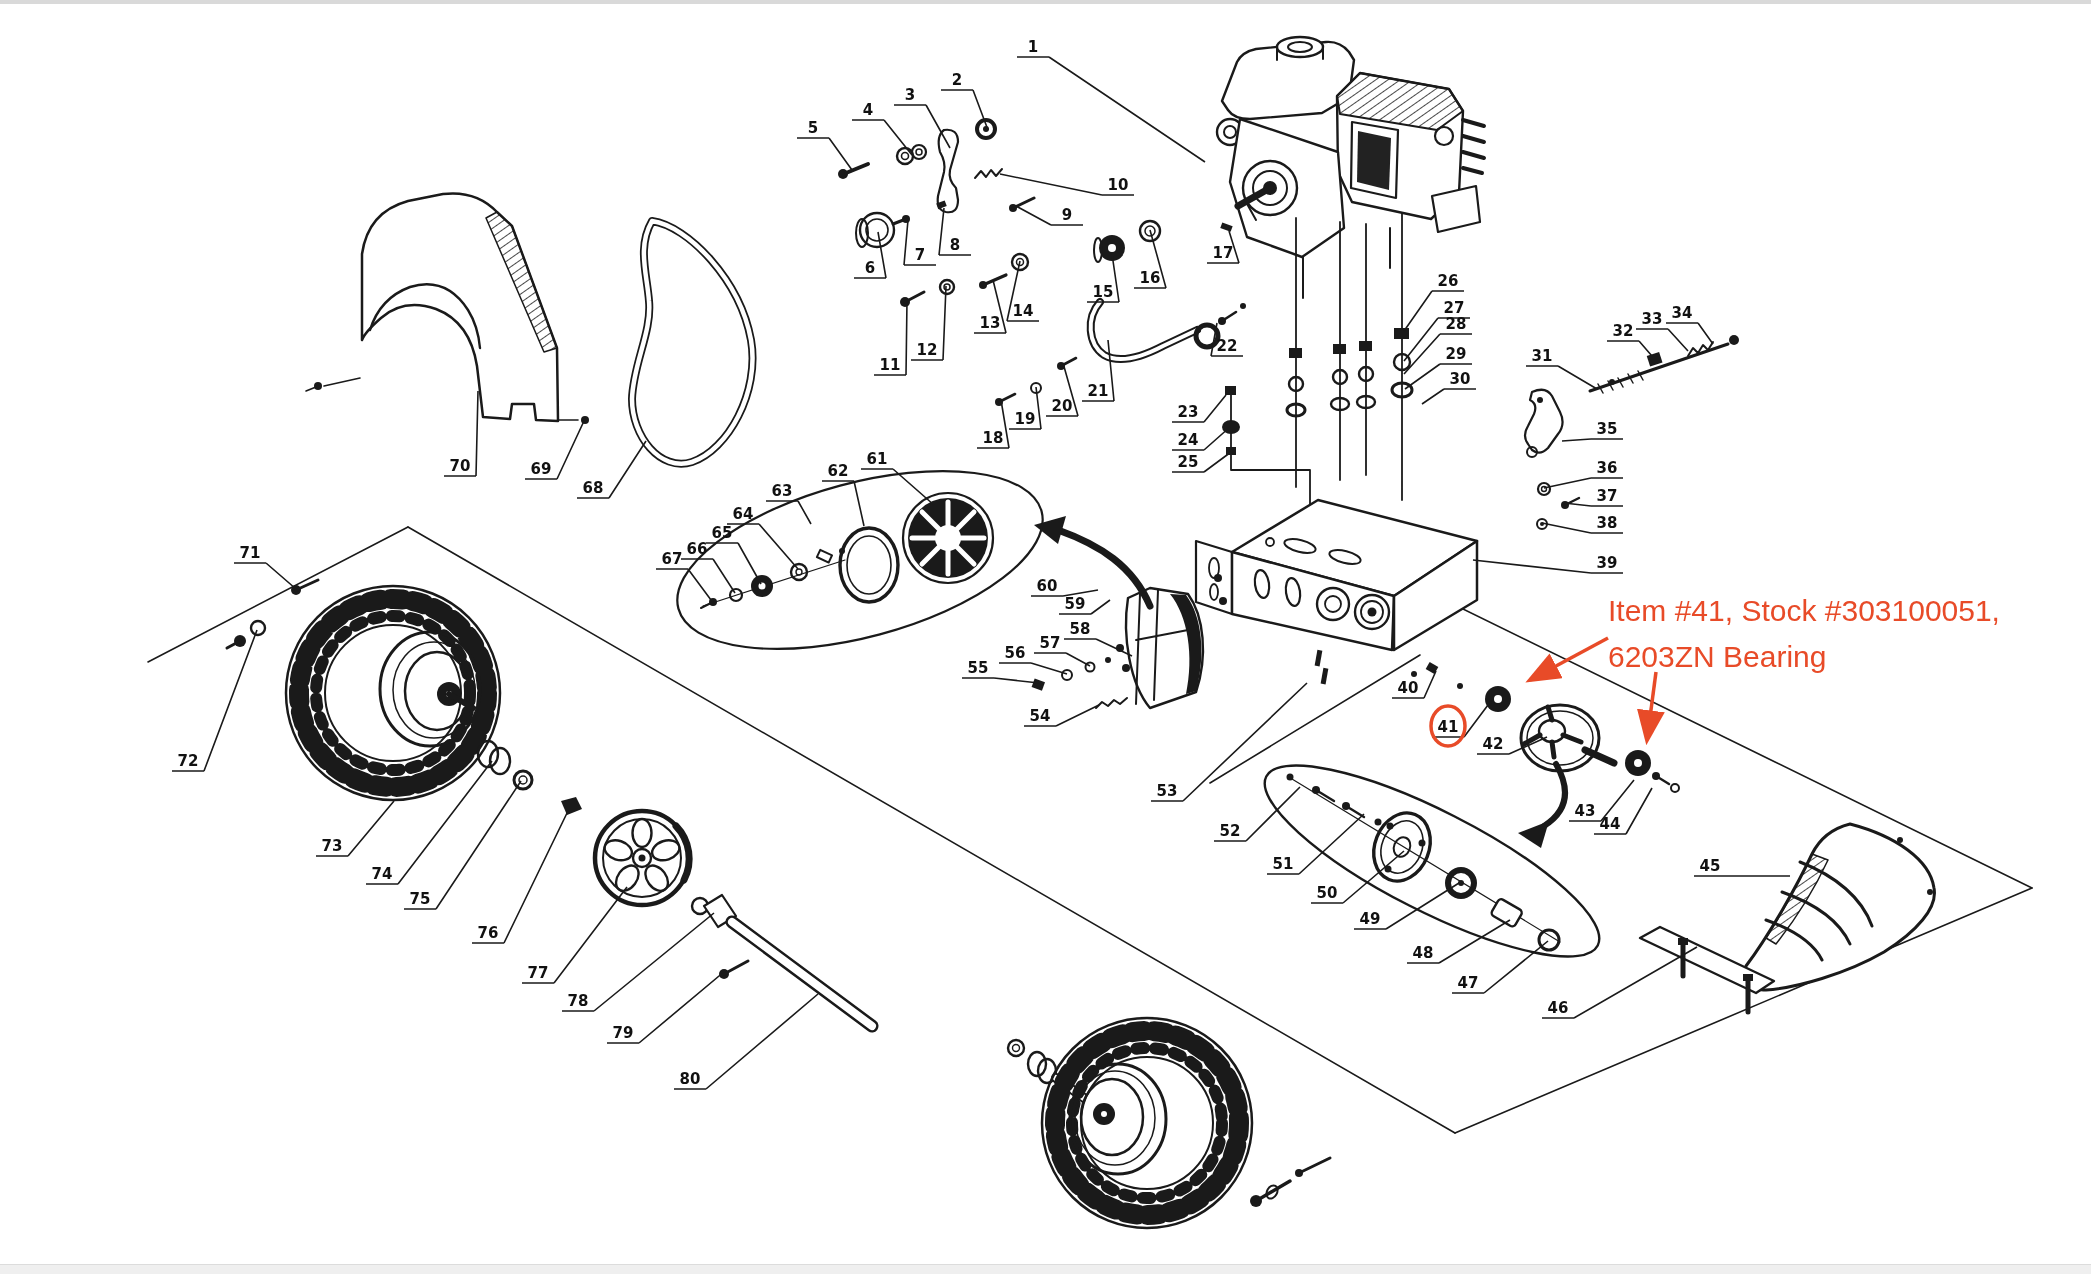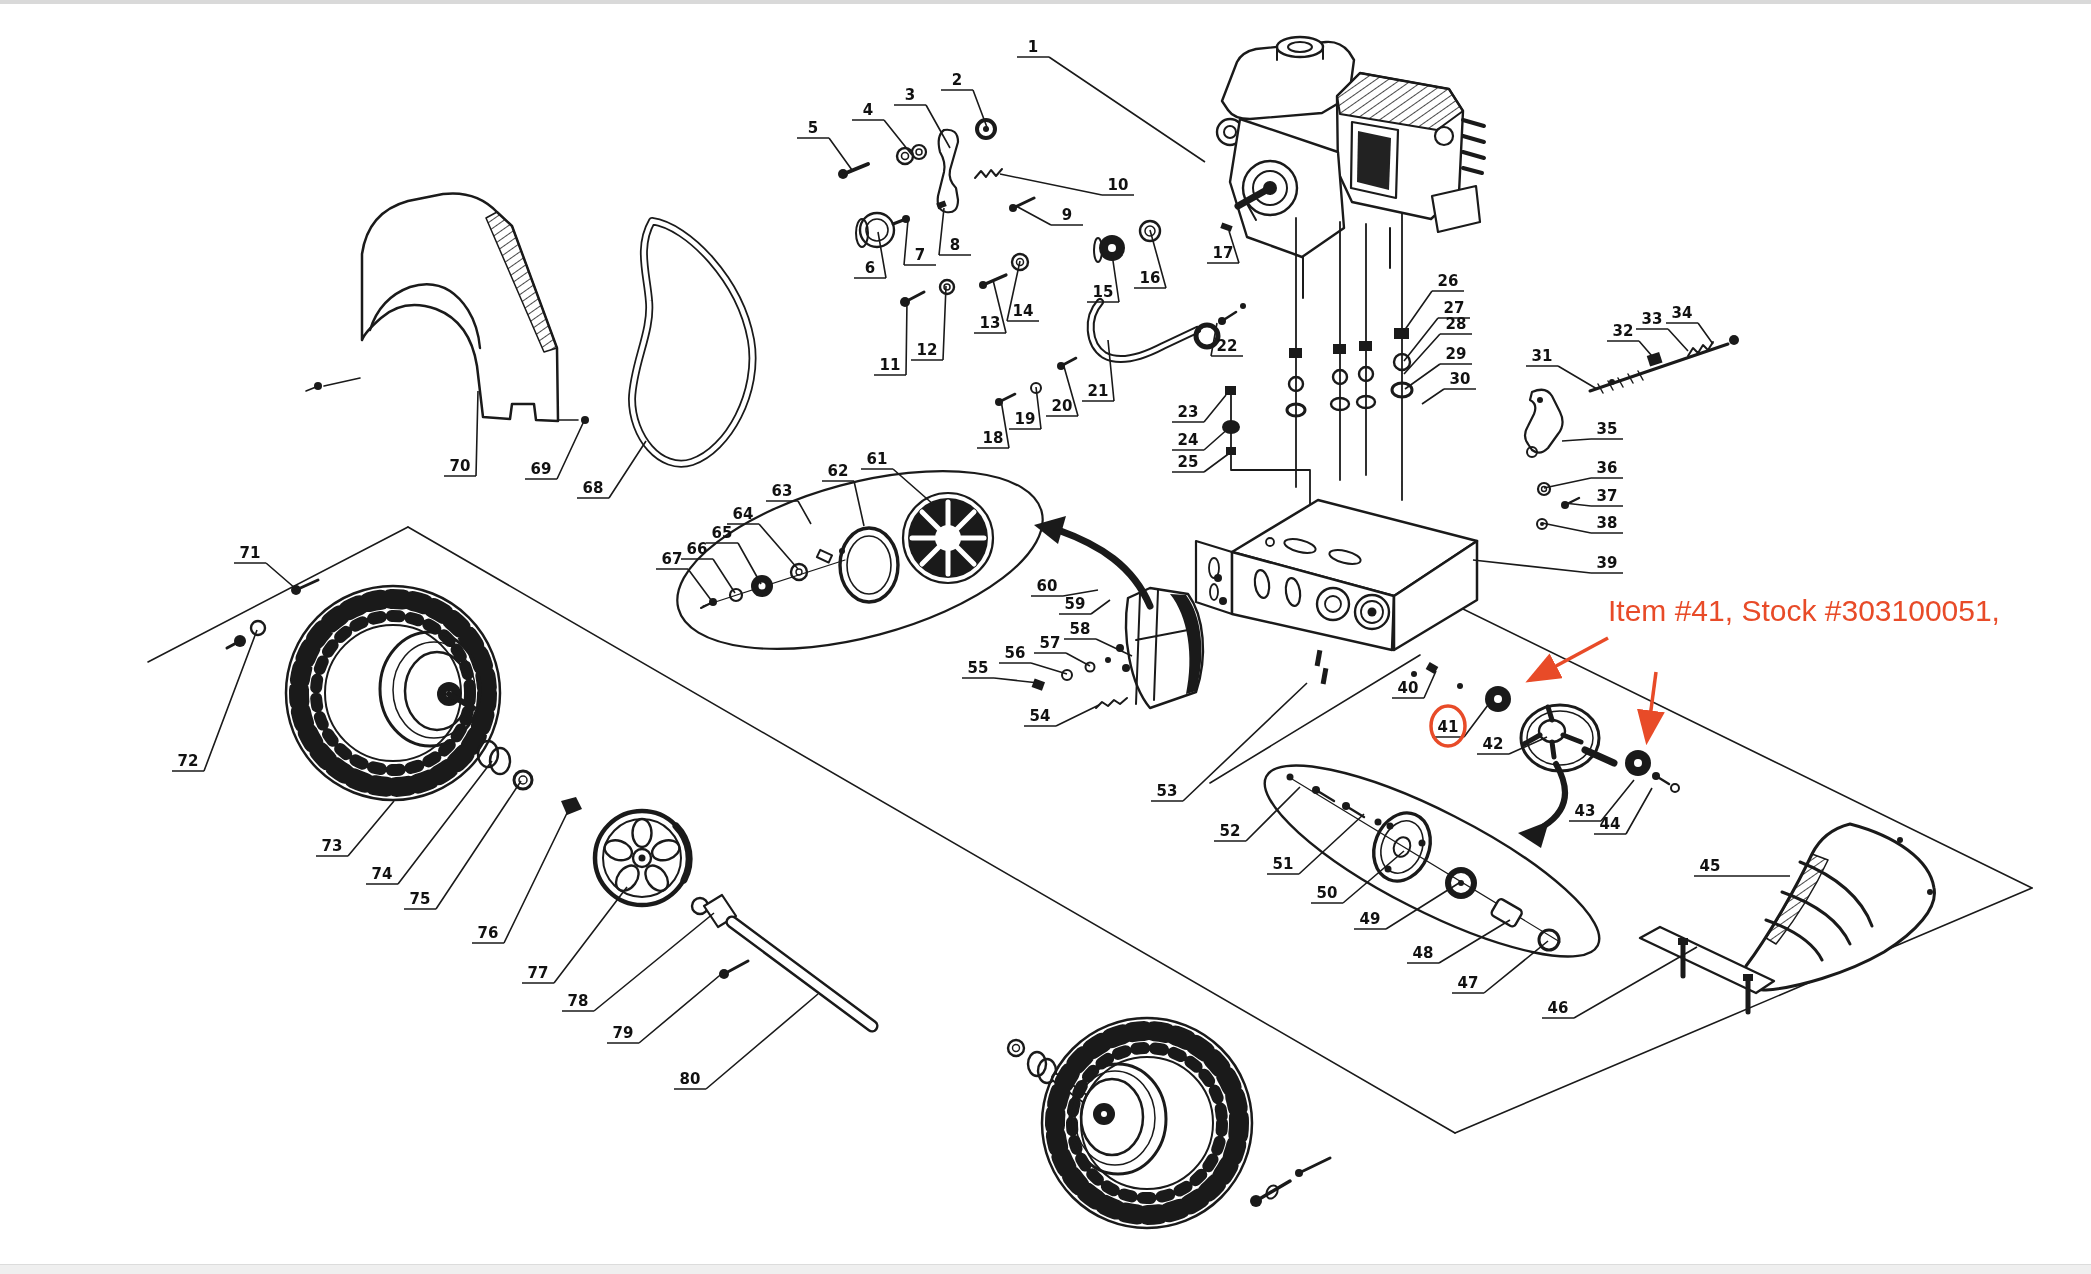--- a/index.html
+++ b/index.html
@@ -675,16 +675,17 @@
 
     <g id="red-layer">
         <ellipse cx="1448" cy="726" rx="17" ry="20" fill="none" stroke="#e84b28" stroke-width="3.5"></ellipse>
         <line x1="1608" y1="638" x2="1530" y2="680" stroke="#e84b28" stroke-width="3.5" marker-end="url(#redhead)"></line>
         <line x1="1656" y1="672" x2="1647" y2="740" stroke="#e84b28" stroke-width="3.5" marker-end="url(#redhead)"></line>
       </g>
   </svg>
 
   <div class="note" style="left: 1608px; top: 588px;">
     <div>Item #41, Stock #303100051,</div>
+    <div>6203ZN Bearing</div>
   </div>
 
   <div class="edge-bottom"></div>
 </div>
 
 </body></html>

